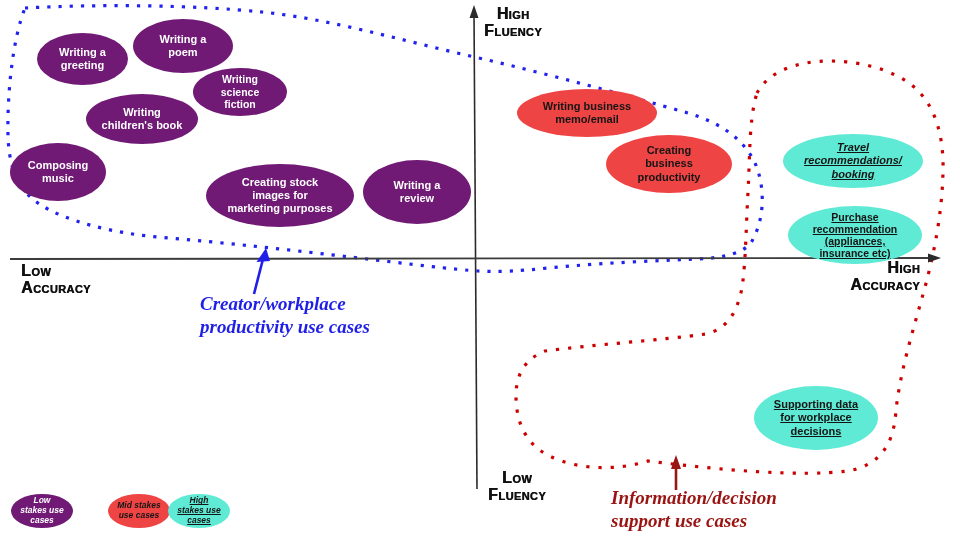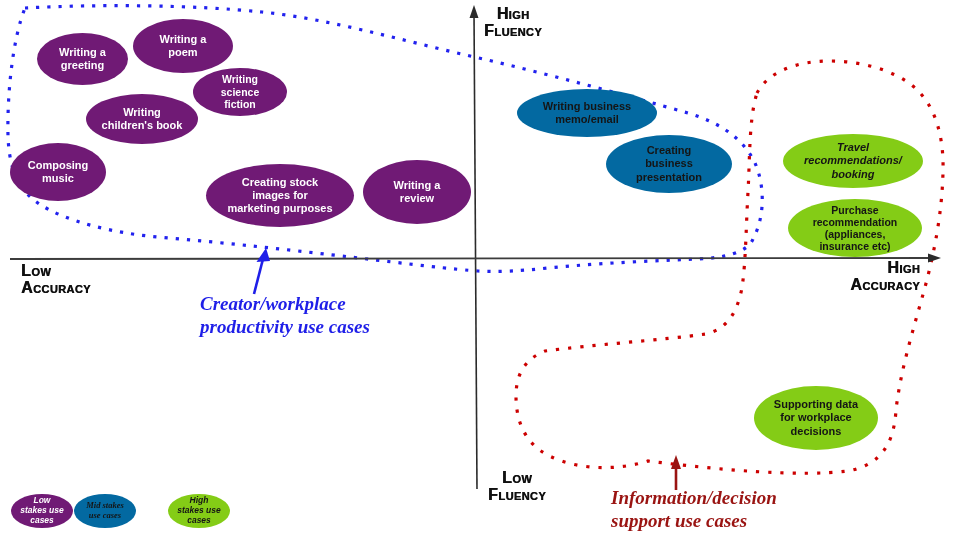--- a/index.html
+++ b/index.html
@@ -4,22 +4,22 @@
 <style>
   html,body{margin:0;padding:0;background:#fff;}
   #canvas{position:relative;width:960px;height:540px;background:#ffffff;overflow:hidden;
           font-family:"Liberation Sans",sans-serif;}
   #shapes{position:absolute;left:0;top:0;width:960px;height:540px;}
 
   .uc{position:absolute;border-radius:50%;display:flex;align-items:center;justify-content:center;
       text-align:center;font-weight:bold;font-size:11px;line-height:1.2;}
   .uc .lbl{white-space:pre-line;pointer-events:none;}
   .low{background:#701a75;color:#ffffff;}
-  .mid{background:#0369a1;color:#151515;}
-  .high{background:#84cc16;color:#151515;}
+  .mid{background:#ef4444;color:#151515;}
+  .high{background:#5eead4;color:#151515;text-decoration:underline;}
 
   .axis-label{position:absolute;font-weight:900;font-variant:small-caps;font-size:16px;
       line-height:1.05;color:#101010;white-space:pre-line;letter-spacing:.4px;
       text-shadow:.5px 0 0 currentColor;}
 
   .annotation{position:absolute;font-family:"Liberation Serif",serif;font-style:italic;
       font-weight:700;font-size:19px;line-height:1.22;white-space:pre-line;}
   .annotation.blue{color:#1f1fe8;}
   .annotation.red{color:#9a1412;}
 
@@ -107,29 +107,29 @@
 review</span>
     </div>
 
   <div class="uc mid" style="left:517px;top:89px;width:140px;height:48px;">
       <span class="lbl">Writing business
 memo/email</span>
     </div>
   <div class="uc mid" style="left:606px;top:135px;width:126px;height:58px;">
       <span class="lbl">Creating
 business
-presentation</span>
+productivity</span>
     </div>
 
   <div class="uc high italic" style="left:783px;top:134px;width:140px;height:54px;">
       <span class="lbl">Travel
 recommendations/
 booking</span>
     </div>
-  <div class="uc high" style="left:788px;top:199px;width:134px;height:58px;font-size:10.5px;line-height:1.15;">
+  <div class="uc high" style="left:788px;top:206px;width:134px;height:58px;font-size:10.5px;line-height:1.15;">
       <span class="lbl">Purchase
 recommendation
 (appliances,
 insurance etc)</span>
     </div>
   <div class="uc high" style="left:754px;top:386px;width:124px;height:64px;">
       <span class="lbl">Supporting data
 for workplace
 decisions</span>
     </div>
@@ -146,21 +146,21 @@
   <div class="annotation red" style="left:611px;top:486px;width:190px;">Information/decision
 support use cases</div>
   <div class="annotation blue" style="left:200px;top:292px;width:190px;">Creator/workplace
 productivity use cases</div>
 
   <div class="legend-item low" style="left:11px;top:494px;width:62px;height:34px;">
       <span class="lbl">Low
 stakes use
 cases</span>
     </div>
-  <div class="legend-item mid" style="left:74px;top:494px;width:62px;height:34px;font-family:Liberation Serif, serif;">
+  <div class="legend-item mid" style="left:108px;top:494px;width:62px;height:34px;">
       <span class="lbl">Mid stakes
 use cases</span>
     </div>
   <div class="legend-item high" style="left:168px;top:494px;width:62px;height:34px;">
       <span class="lbl">High
 stakes use
 cases</span>
     </div>
 
 </div>

